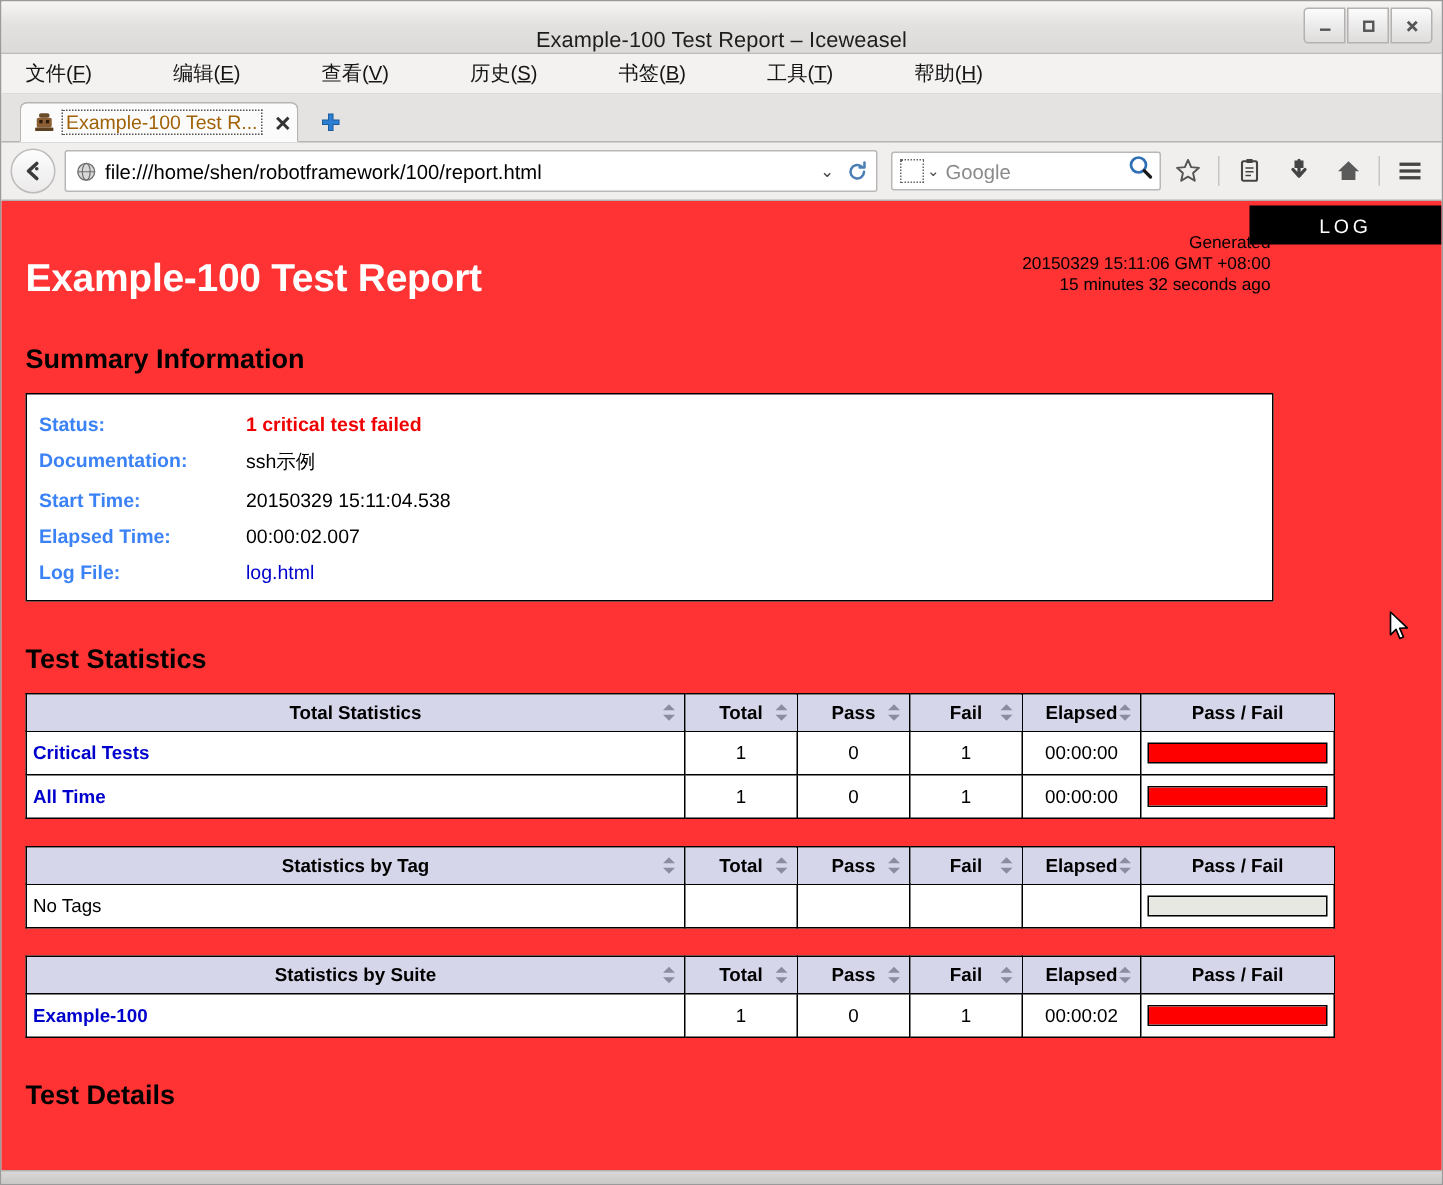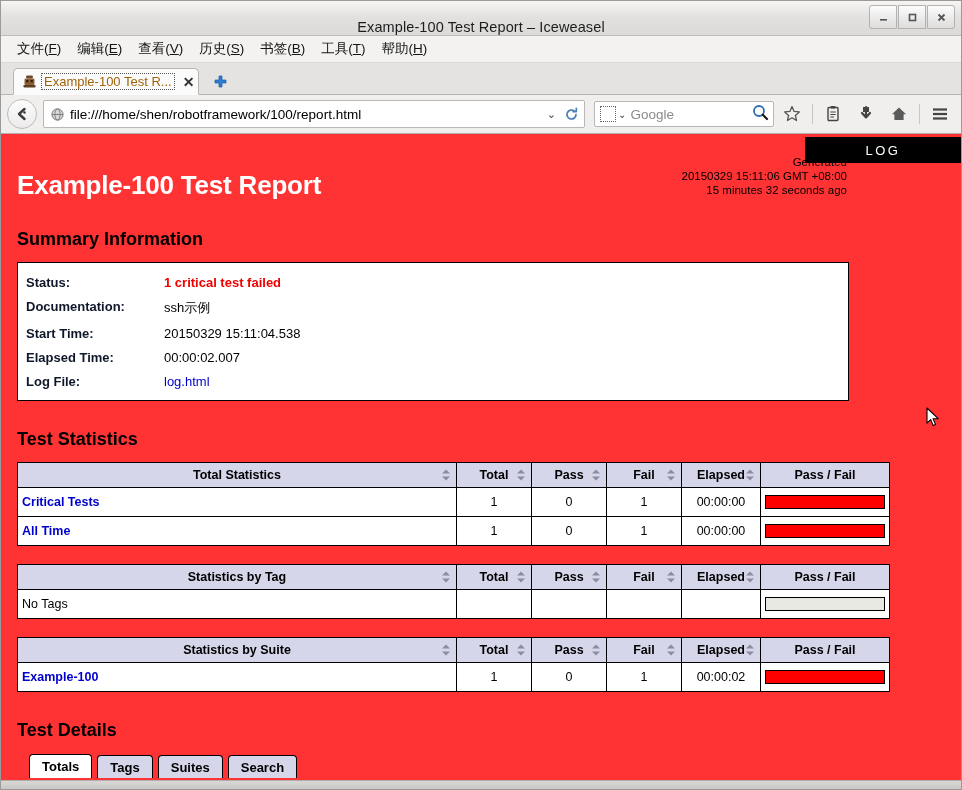--- a/index.html
+++ b/index.html
@@ -69,20 +69,21 @@
 
   
   .menubar {
     height: 26px;
     min-height: 26px;
     background: #f3f2f1;
     display: flex;
     align-items: center;
     padding-left: 8px;
     border-bottom: 1px solid #dcdbda;
+    gap: 38px;
   }
   .menu-item {
     font-size: 13.5px;
     color: #151515;
     padding: 2px 8px;
     white-space: nowrap;
     cursor: default;
   }
   .menu-item .mn { text-decoration: underline; }
 
@@ -225,21 +226,21 @@
     padding: 16px 16px 0 16px;
     position: relative;
     height: 100%;
     box-sizing: border-box;
   }
 
   .log-btn {
     position: absolute;
     right: 0;
     top: 3px;
-    width: 156px;
+    width: 128px;
     height: 26px;
     background: #000000;
     color: #ffffff;
     font-size: 13px;
     letter-spacing: 2.5px;
     display: flex;
     align-items: center;
     justify-content: center;
     z-index: 5;
     cursor: pointer;
@@ -273,21 +274,21 @@
   
   .summary {
     background: #ffffff;
     border: 1px solid #000;
     width: 832px;
     box-sizing: border-box;
     padding: 8px 8px 6px 8px;
   }
   .summary table { border-collapse: collapse; width: 100%;}
   .summary td { padding: 4px 0 5px 0; font-size: 13px; vertical-align: top;}
-  .summary td.lbl { font-weight: bold; width: 138px; color:#0f172a;}
+  .summary td.lbl { font-weight: bold; width: 138px; color:#3b82f6;}
   .summary td.val { color: #000; }
   .status-fail { color: #f00000; font-weight: bold; }
   .val a { color: #0000cc; text-decoration: none; }
 
   
   table.stats {
     border-collapse: collapse;
     width: 832px;
     background: #ffffff;
     margin-bottom: 18px;
@@ -740,26 +741,20 @@
                 <div class="pass" style="width:0%"></div>
                 <div class="fail" style="width:100%"></div>
               </div>
             </td>
           </tr>
         </tbody>
       </table>
 
       <h2 class="section">Test Details</h2>
 
-      <div class="detail-tabs">
-        <div class="dtab active">Totals</div>
-        <div class="dtab">Tags</div>
-        <div class="dtab">Suites</div>
-        <div class="dtab">Search</div>
-      </div>
 
     </div>
 
     <svg class="cursor" viewBox="0 0 14 21">
       <path d="M1 1 L1 16.2 L4.7 12.6 L7.2 18.6 L9.6 17.6 L7.1 11.8 L12.2 11.6 Z" fill="#ffffff" stroke="#000000" stroke-width="1.1" stroke-linejoin="round"></path>
     </svg>
   </div>
 
   <div class="statusline"></div>
 </div>

